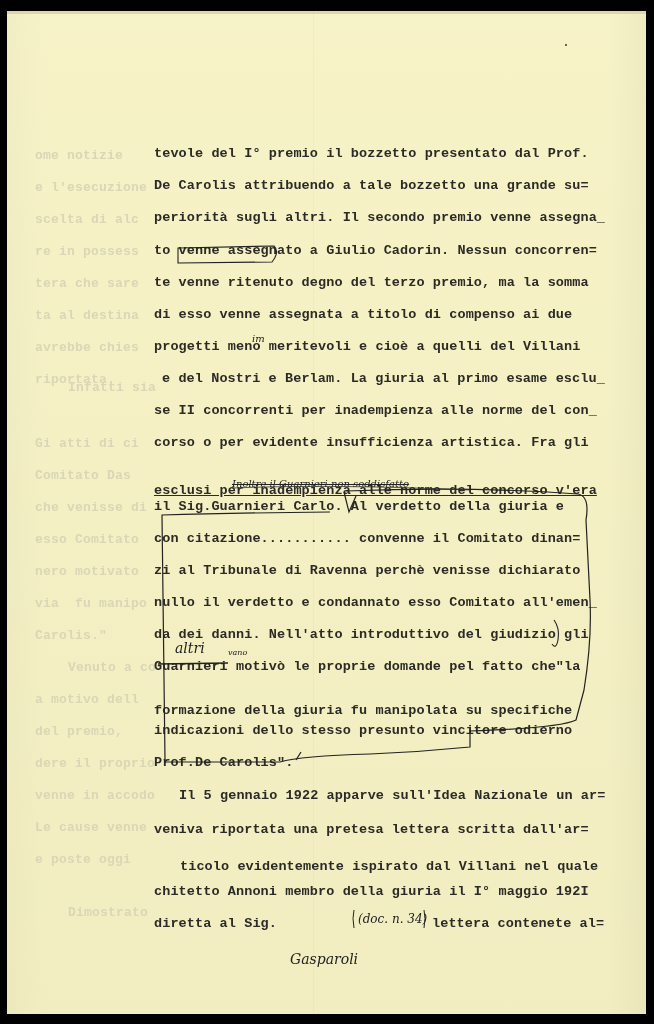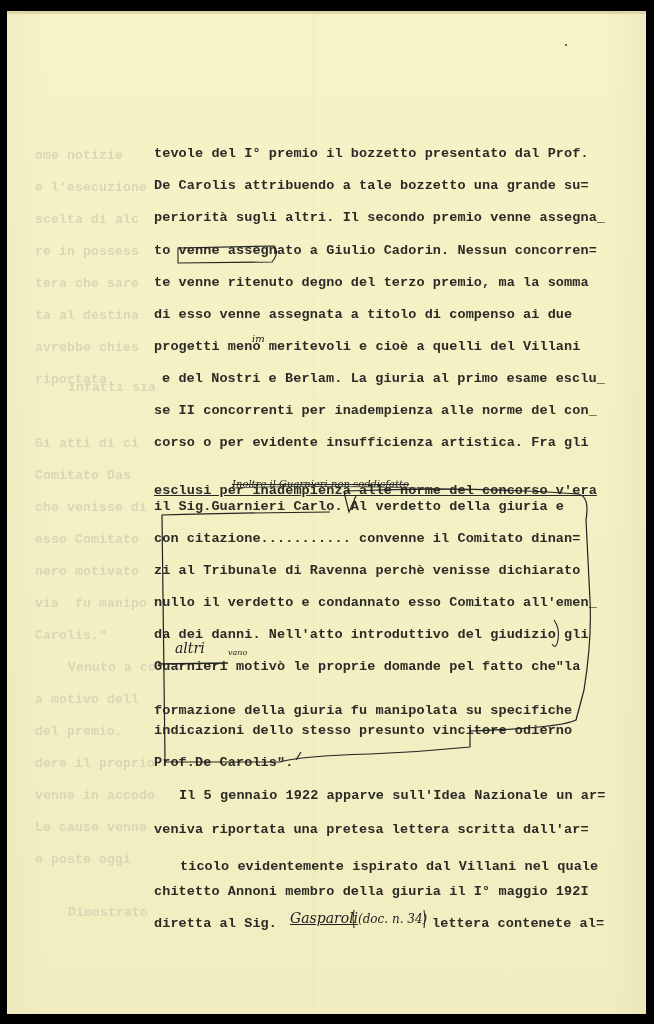--- a/index.html
+++ b/index.html
@@ -92,21 +92,21 @@
 <div class="line" style="top:859px;margin-left:26px;">ticolo evidentemente ispirato dal Villani nel quale</div>
 <div class="line" style="top:822px;text-align:center;">veniva riportata una pretesa lettera scritta dall'ar=</div>
 <div class="line" style="top:884px;">chitetto Annoni membro della giuria il I° maggio 192I</div>
 <div class="line" style="top:916px;">diretta al Sig.</div>
 <div class="line" style="top:916px; left:432px;">lettera contenete al=</div>
 
 <div class="hand" style="left:252px; top:333px; font-size:10px;">im</div>
 <div class="hand" style="left:232px; top:478px; font-size:10px; text-decoration: line-through;">Inoltre il Guarnieri non soddisfatto</div>
 <div class="hand" style="left:175px; top:640px; font-size:14px;">altri</div>
 <div class="hand" style="left:228px; top:648px; font-size:8px;">vano</div>
-<div class="hand" style="left:290px; top:910px; font-size:14px;text-decoration:underline;">Gasparoli</div>
+<div class="hand" style="left:290px; top:951px; font-size:14px;">Gasparoli</div>
 <div class="hand" style="left:358px; top:912px; font-size:12px;">(doc. n. 34)</div>
 
 <svg class="box-svg" viewBox="0 0 654 1024">
 
   <path d="M178 248 L274 246 Q280 252 272 262 L178 263 Z" fill="none" stroke="#222" stroke-width="1.1"></path>
 
   <path d="M346 491 Q470 486 578 494 Q590 496 586 520 L590 600 Q592 640 584 690 L576 720 Q560 728 470 731 L470 747 Q420 752 370 754 Q300 756 280 762 L165 762 L165 760 L162 515 Q230 513 330 512" fill="none" stroke="#222" stroke-width="1.2"></path>
 
   <path d="M232 488 Q330 484 470 490" fill="none" stroke="#333" stroke-width="0.8"></path>
 

